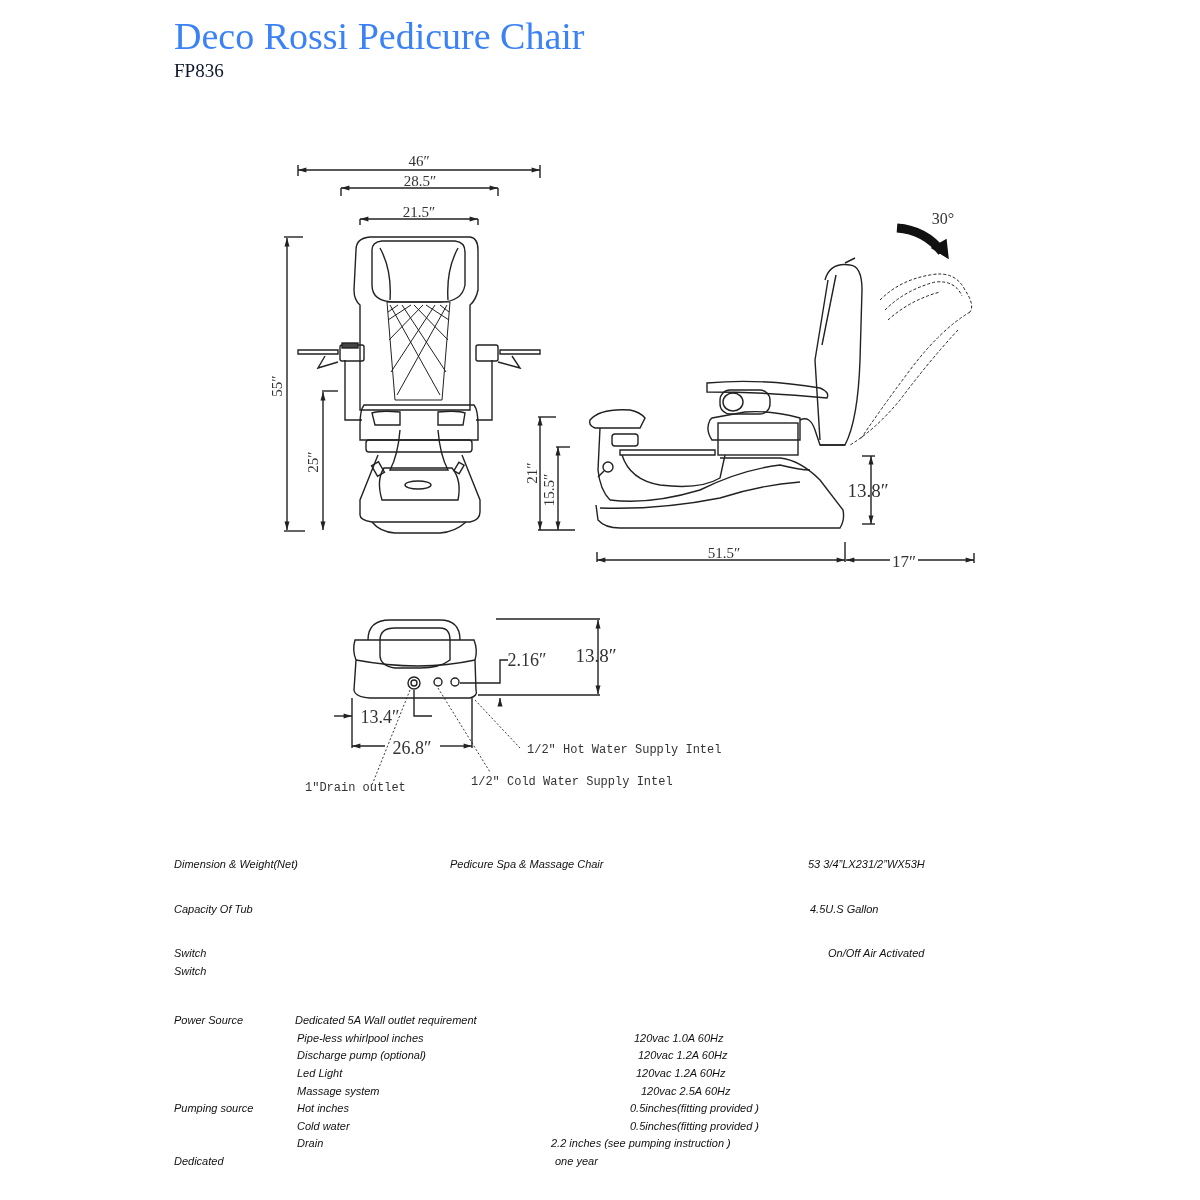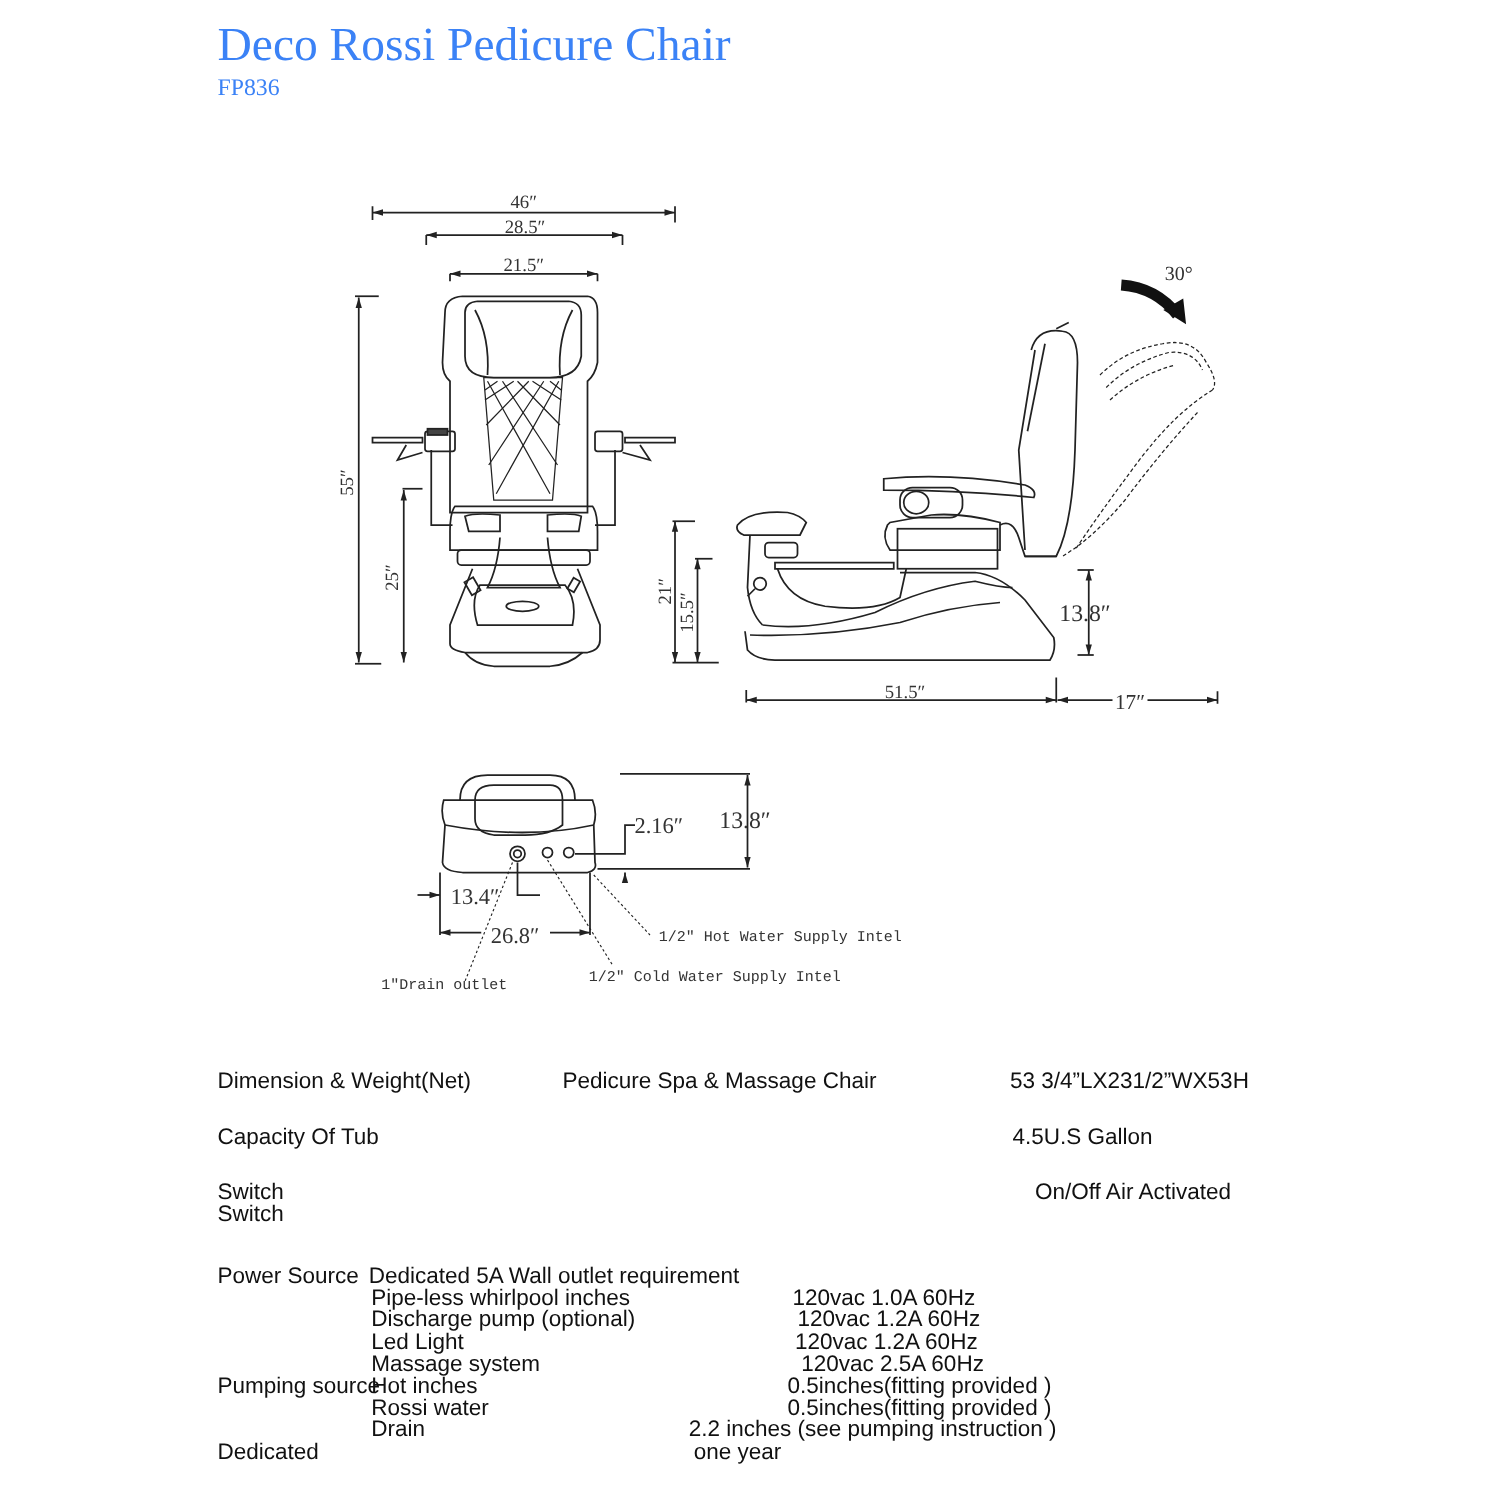--- a/index.html
+++ b/index.html
@@ -1,22 +1,22 @@
 <!DOCTYPE html>
 <html><head>
 <meta charset="utf-8">
 <style>
   html, body { margin: 0; padding: 0; background: #ffffff; }
   body { width: 1200px; height: 1200px; position: relative; overflow: hidden; color: #111; }
   .title { position: absolute; left: 174px; top: 14px; font-family: "Liberation Serif", serif; font-size: 38px; line-height: 44px; color: #3b82f6; white-space: nowrap; }
-  .model { position: absolute; left: 174px; top: 60px; font-family: "Liberation Serif", serif; font-size: 19px; line-height: 22px; color: #3b82f6; }
+  .model { position: absolute; left: 174px; top: 60px; font-family: "Liberation Serif", serif; font-size: 19px; line-height: 22px; color: #0f172a; }
   svg.drawing { position: absolute; left: 0; top: 0; }
   .dim { font-family: "Liberation Serif", serif; fill: #333; }
   .note { font-family: "Liberation Mono", monospace; fill: #333; font-size: 12px; }
-  .spec { position: absolute; font-family: "Liberation Sans", sans-serif; font-size: 18px; line-height: 18px; color: #111; white-space: nowrap; }
+  .spec { position: absolute; font-family: "Liberation Sans", sans-serif; font-size: 11px; line-height: 18px; color: #111; white-space: nowrap; font-style: italic; }
 </style>
 </head>
 <body>
 
 <div class="title">Deco Rossi Pedicure Chair</div>
 <div class="model">FP836</div>
 
 <svg class="drawing" width="1200" height="820" viewBox="0 0 1200 820">
   <defs>
     <marker id="arr" viewBox="0 0 10 10" refX="10" refY="5" markerWidth="9" markerHeight="6" orient="auto-start-reverse">
@@ -232,20 +232,20 @@
   <div class="spec" style="left:297px;top:1046px">Discharge pump (optional)</div>
   <div class="spec" style="left:638px;top:1046px">120vac 1.2A 60Hz</div>
   <div class="spec" style="left:297px;top:1064px">Led Light</div>
   <div class="spec" style="left:636px;top:1064px">120vac 1.2A 60Hz</div>
   <div class="spec" style="left:297px;top:1082px">Massage system</div>
   <div class="spec" style="left:641px;top:1082px">120vac 2.5A 60Hz</div>
 
   <div class="spec" style="left:174px;top:1099px">Pumping source</div>
   <div class="spec" style="left:297px;top:1099px">Hot inches</div>
   <div class="spec" style="left:630px;top:1099px">0.5inches(fitting provided )</div>
-  <div class="spec" style="left:297px;top:1117px">Rossi water</div>
+  <div class="spec" style="left:297px;top:1117px">Cold water</div>
   <div class="spec" style="left:630px;top:1117px">0.5inches(fitting provided )</div>
   <div class="spec" style="left:297px;top:1134px">Drain</div>
   <div class="spec" style="left:551px;top:1134px">2.2 inches (see pumping instruction )</div>
 
   <div class="spec" style="left:174px;top:1152px">Dedicated</div>
   <div class="spec" style="left:555px;top:1152px">one year</div>
 </div>
 
 </body></html>

